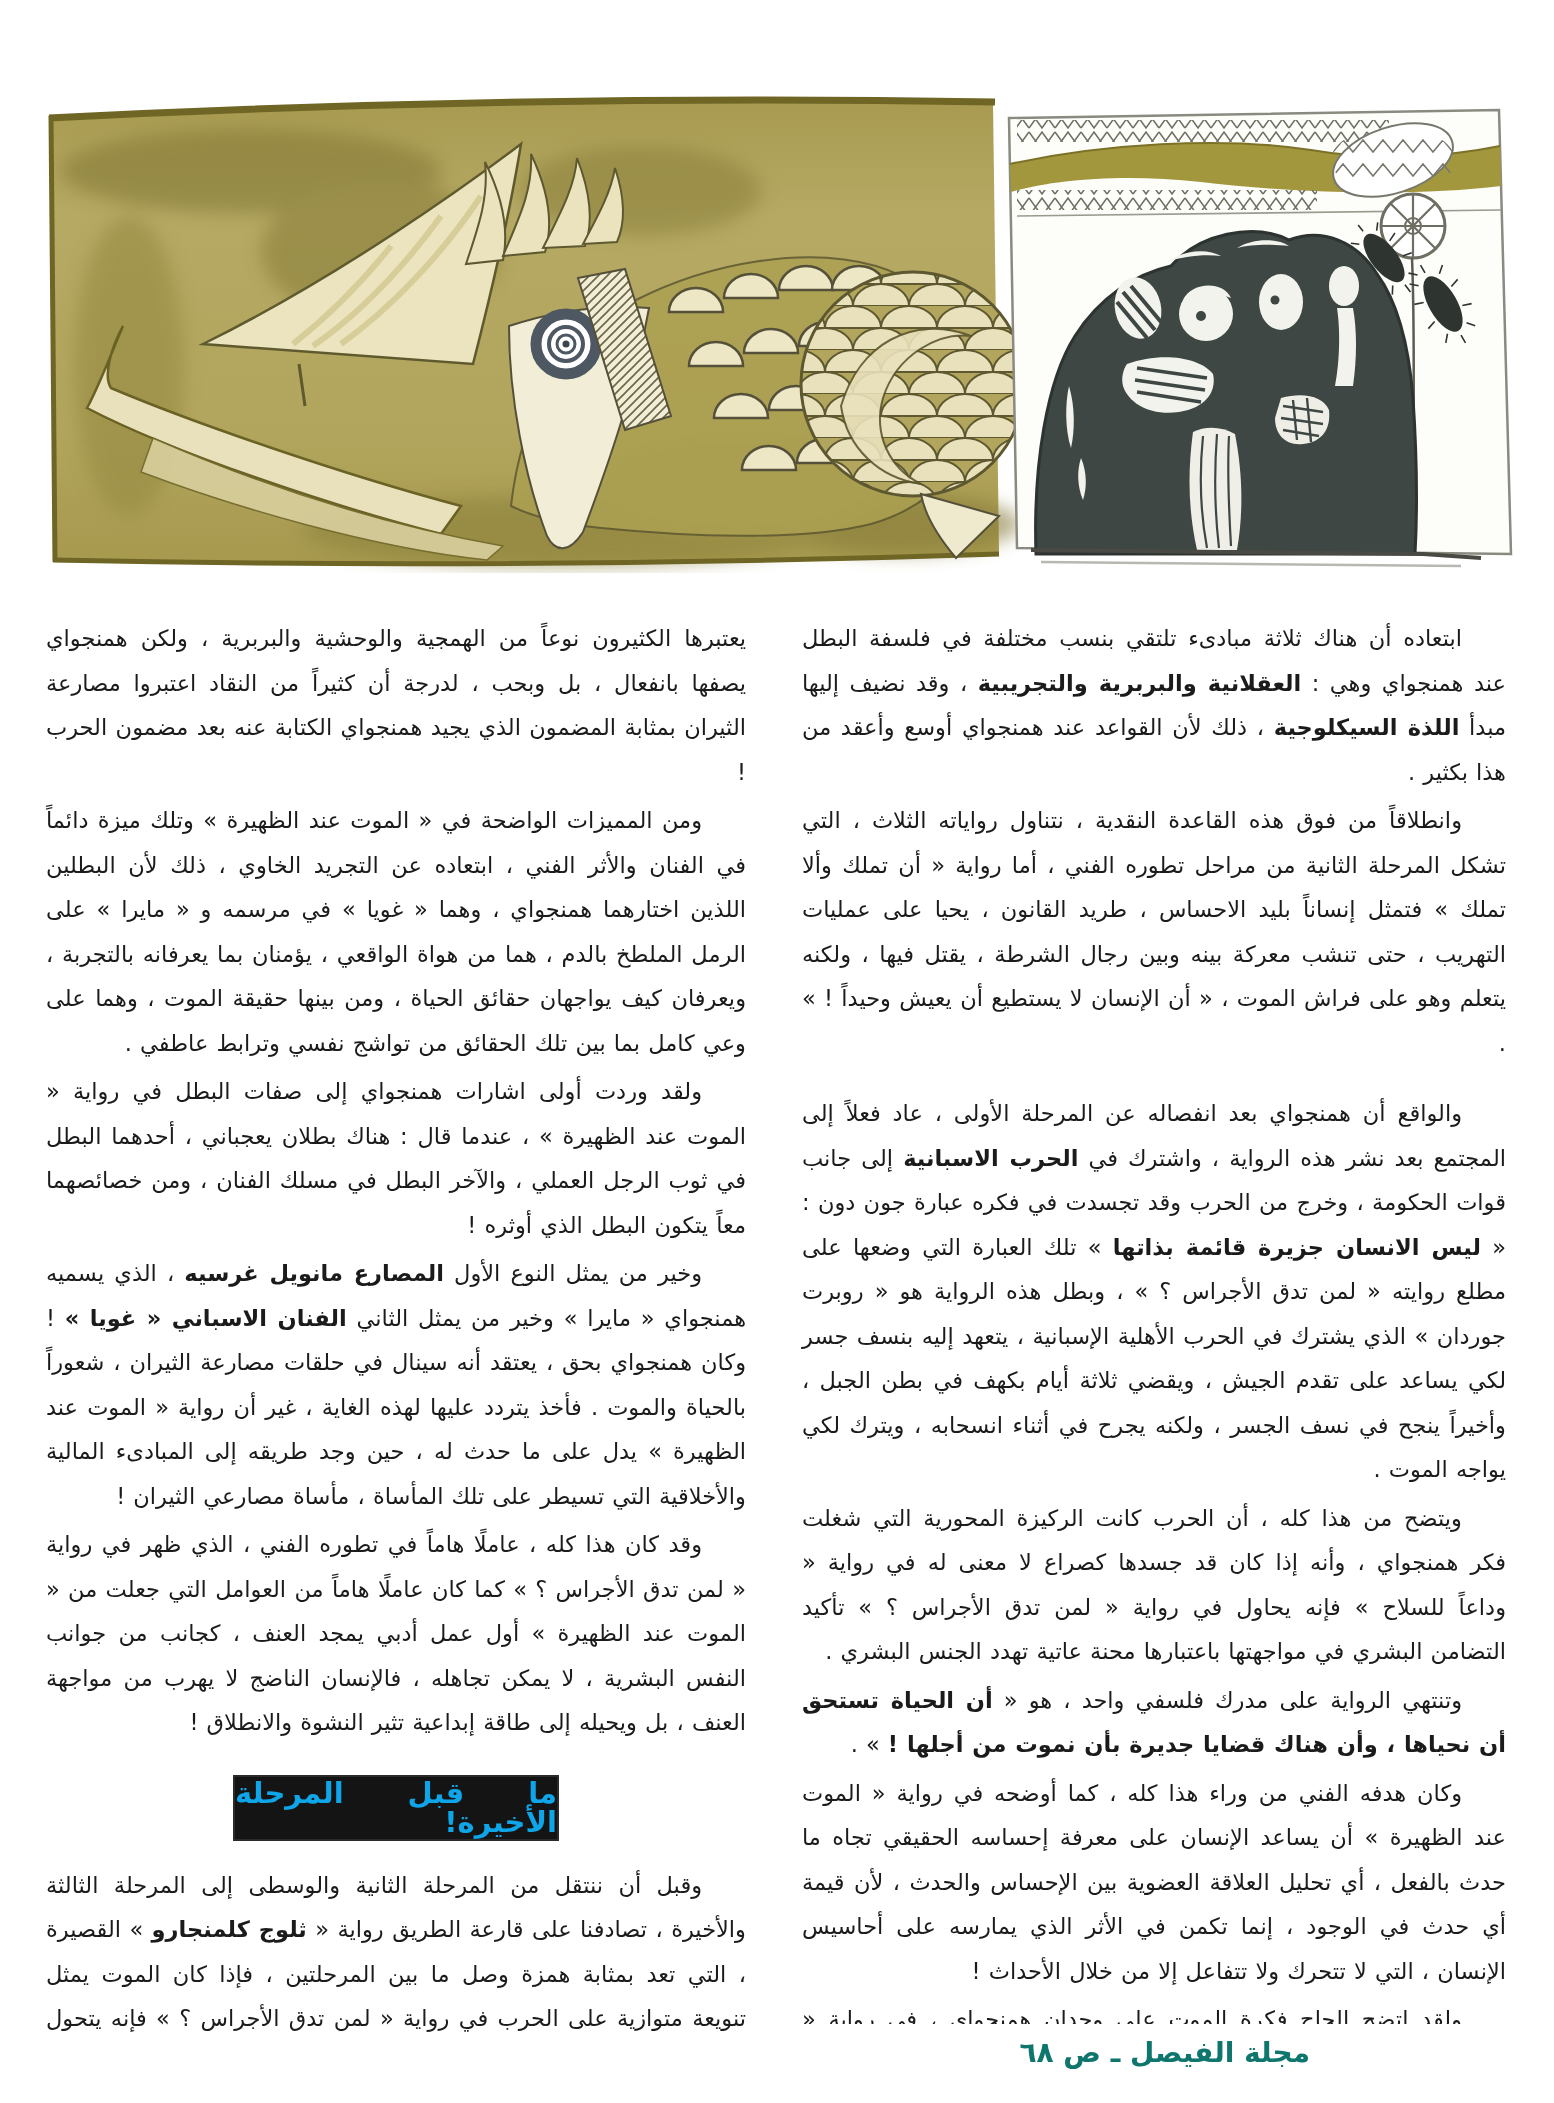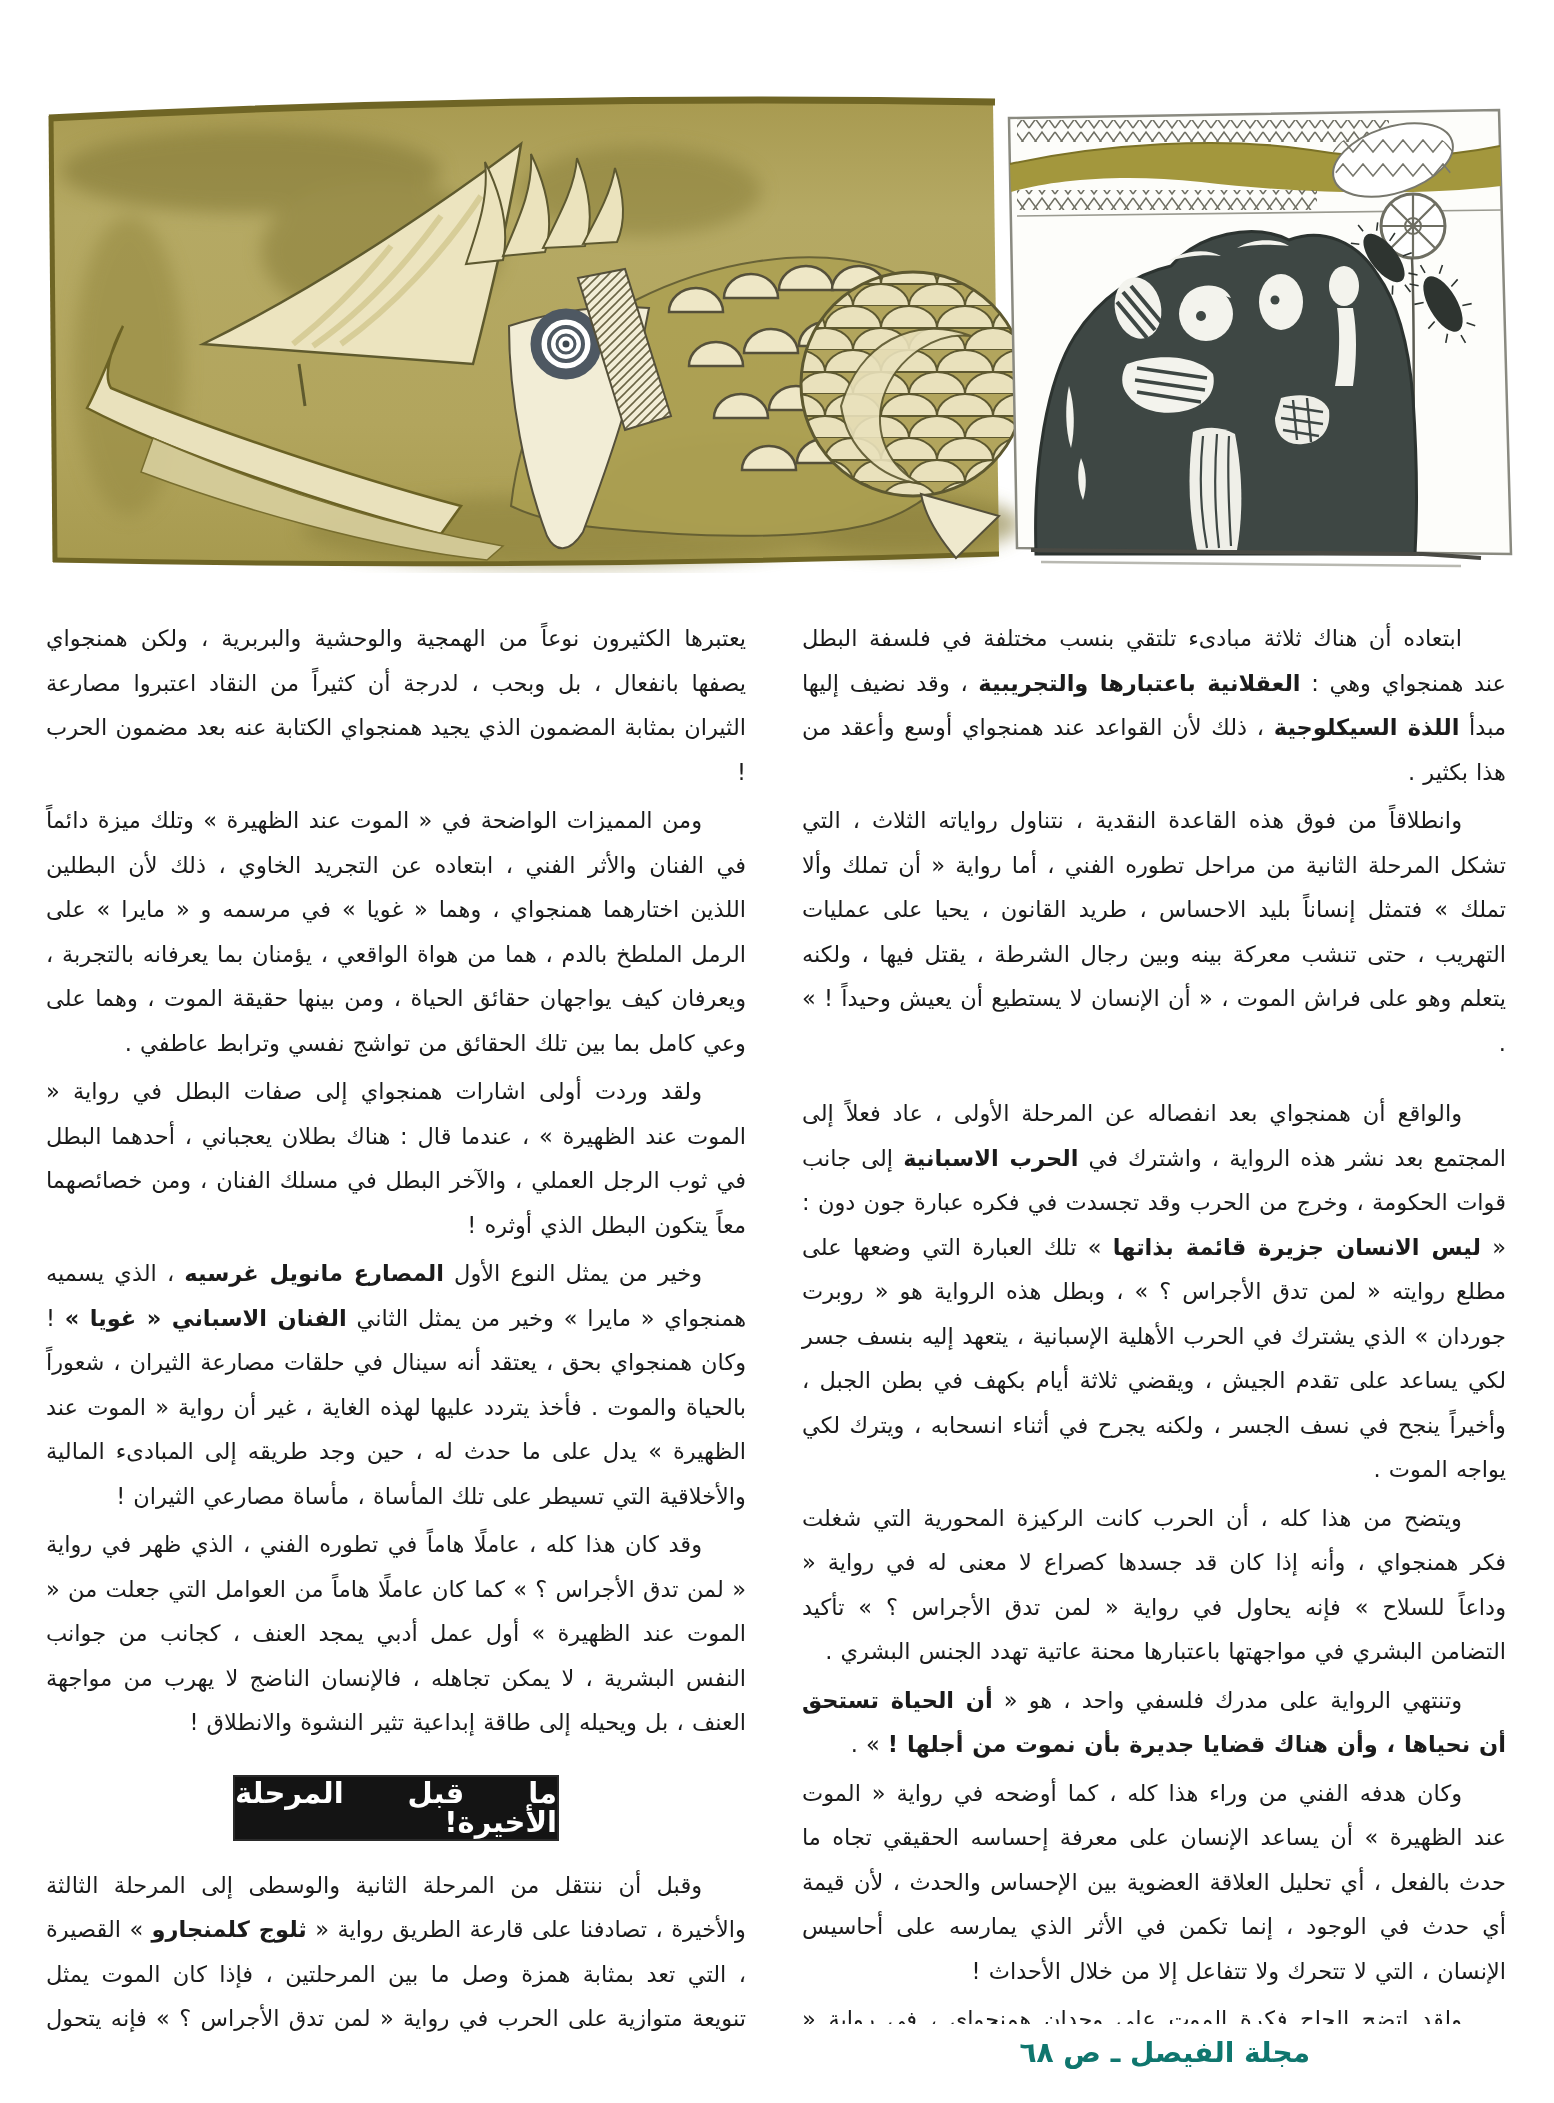--- a/index.html
+++ b/index.html
@@ -30,21 +30,21 @@
   .col p.no-indent{text-indent:0;}
   .col p.gap-before{margin-top:26px;}
   .col .bold{font-weight:bold;}
 
   .section-box{
     width:322px;height:62px;
     margin:30px auto 22px auto;
     background:#141414;
     border:2px solid #2a2a2a;
     display:flex;align-items:center;justify-content:center;
-    color:#ffffff;
+    color:#0ea5e9;
     font-weight:bold;
     font-size:29px;
     line-height:1;
   }
   .footer{
     position:absolute;
     top:2036px;
     right:244px;
     direction:rtl;
     font-weight:bold;
@@ -246,21 +246,21 @@
           </g>
         </g>
 
         <path d="M990,464 L1382,468 L1440,472" stroke="#4a4a44" stroke-width="4" fill="none"></path>
         <path d="M1000,476 L1420,480" stroke="#9a9a90" stroke-width="2.5" fill="none" opacity="0.7"></path>
       </g>
     </svg>
   </div>
 
   <div class="col col-right">
-      <p><span>ابتعاده أن هناك ثلاثة مبادىء تلتقي بنسب مختلفة في فلسفة البطل عند همنجواي وهي : </span><span class="bold">العقلانية باعتبارها والتجريبية</span><span> ، وقد نضيف إليها مبدأ </span><span class="bold">اللذة السيكلوجية</span><span> ، ذلك لأن القواعد عند همنجواي أوسع وأعقد من هذا بكثير .</span></p>
+      <p><span>ابتعاده أن هناك ثلاثة مبادىء تلتقي بنسب مختلفة في فلسفة البطل عند همنجواي وهي : </span><span class="bold">العقلانية والبربرية والتجريبية</span><span> ، وقد نضيف إليها مبدأ </span><span class="bold">اللذة السيكلوجية</span><span> ، ذلك لأن القواعد عند همنجواي أوسع وأعقد من هذا بكثير .</span></p>
       <p><span>وانطلاقاً من فوق هذه القاعدة النقدية ، نتناول رواياته الثلاث ، التي تشكل المرحلة الثانية من مراحل تطوره الفني ، أما رواية « أن تملك وألا تملك » فتمثل إنساناً بليد الاحساس ، طريد القانون ، يحيا على عمليات التهريب ، حتى تنشب معركة بينه وبين رجال الشرطة ، يقتل فيها ، ولكنه يتعلم وهو على فراش الموت ، « أن الإنسان لا يستطيع أن يعيش وحيداً ! » .</span></p>
       <p class="gap-before"><span>والواقع أن همنجواي بعد انفصاله عن المرحلة الأولى ، عاد فعلاً إلى المجتمع بعد نشر هذه الرواية ، واشترك في </span><span class="bold">الحرب الاسبانية</span><span> إلى جانب قوات الحكومة ، وخرج من الحرب وقد تجسدت في فكره عبارة جون دون : « </span><span class="bold">ليس الانسان جزيرة قائمة بذاتها</span><span> » تلك العبارة التي وضعها على مطلع روايته « لمن تدق الأجراس ؟ » ، وبطل هذه الرواية هو « روبرت جوردان » الذي يشترك في الحرب الأهلية الإسبانية ، يتعهد إليه بنسف جسر لكي يساعد على تقدم الجيش ، ويقضي ثلاثة أيام بكهف في بطن الجبل ، وأخيراً ينجح في نسف الجسر ، ولكنه يجرح في أثناء انسحابه ، ويترك لكي يواجه الموت .</span></p>
       <p><span>ويتضح من هذا كله ، أن الحرب كانت الركيزة المحورية التي شغلت فكر همنجواي ، وأنه إذا كان قد جسدها كصراع لا معنى له في رواية « وداعاً للسلاح » فإنه يحاول في رواية « لمن تدق الأجراس ؟ » تأكيد التضامن البشري في مواجهتها باعتبارها محنة عاتية تهدد الجنس البشري .</span></p>
       <p><span>وتنتهي الرواية على مدرك فلسفي واحد ، هو « </span><span class="bold">أن الحياة تستحق أن نحياها ، وأن هناك قضايا جديرة بأن نموت من أجلها !</span><span> » .</span></p>
       <p><span>وكان هدفه الفني من وراء هذا كله ، كما أوضحه في رواية « الموت عند الظهيرة » أن يساعد الإنسان على معرفة إحساسه الحقيقي تجاه ما حدث بالفعل ، أي تحليل العلاقة العضوية بين الإحساس والحدث ، لأن قيمة أي حدث في الوجود ، إنما تكمن في الأثر الذي يمارسه على أحاسيس الإنسان ، التي لا تتحرك ولا تتفاعل إلا من خلال الأحداث !</span></p>
       <p><span>ولقد اتضح إلحاح فكرة الموت على وجدان همنجواي ، في رواية « الموت عند الظهيرة » وهي الرواية التي كتبها في عام ١٩٣٢ م ، لـدراسة لمصارعة الثيران في إسبانيا ، وفيها قدم همنجواي تحليلاً باهراً لعروض المصارعة ، التي</span></p>
     </div>
   <div class="col col-left">
       <p class="no-indent"><span>يعتبرها الكثيرون نوعاً من الهمجية والوحشية والبربرية ، ولكن همنجواي يصفها بانفعال ، بل وبحب ، لدرجة أن كثيراً من النقاد اعتبروا مصارعة الثيران بمثابة المضمون الذي يجيد همنجواي الكتابة عنه بعد مضمون الحرب !</span></p>
       <p><span>ومن المميزات الواضحة في « الموت عند الظهيرة » وتلك ميزة دائماً في الفنان والأثر الفني ، ابتعاده عن التجريد الخاوي ، ذلك لأن البطلين اللذين اختارهما همنجواي ، وهما « غويا » في مرسمه و « مايرا » على الرمل الملطخ بالدم ، هما من هواة الواقعي ، يؤمنان بما يعرفانه بالتجربة ، ويعرفان كيف يواجهان حقائق الحياة ، ومن بينها حقيقة الموت ، وهما على وعي كامل بما بين تلك الحقائق من تواشج نفسي وترابط عاطفي .</span></p>

